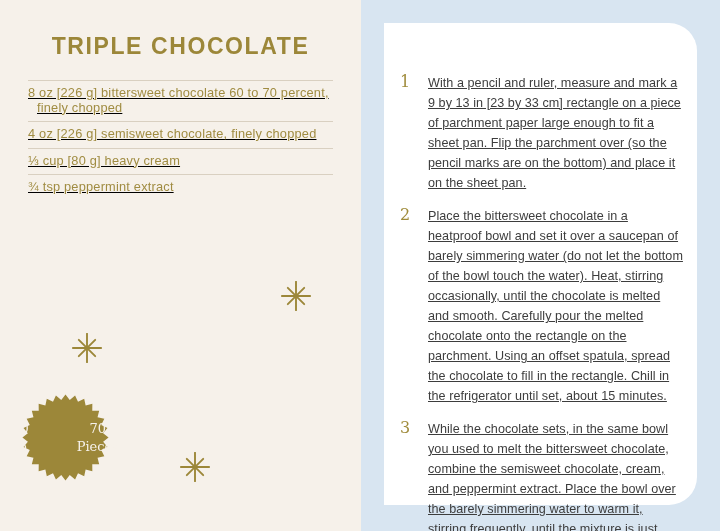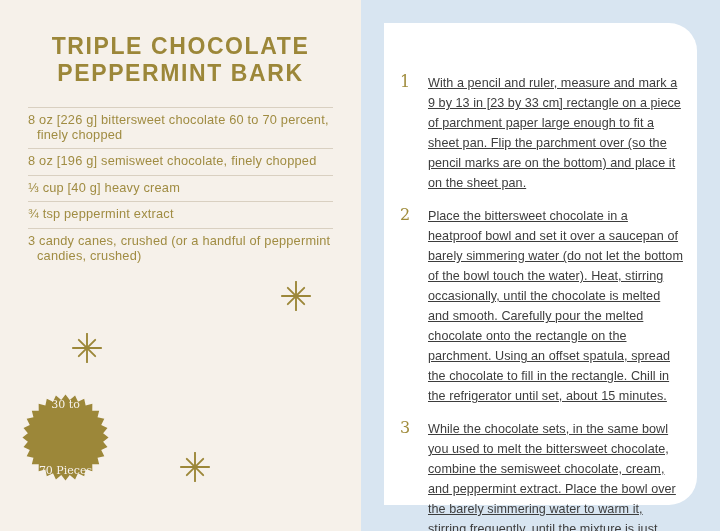--- a/index.html
+++ b/index.html
@@ -27,20 +27,21 @@
     font-weight: bold;
     font-size: 23px;
     line-height: 27px;
     letter-spacing: 1.6px;
   }
   .ingredients {
     list-style: none;
     margin: 20px 24px 0 28px;
     width: 305px;
     border-top: 1px solid #d9d0c1;
+    text-decoration: underline;
   }
   .ingredients li {
     color: #a08c42;
     font-size: 12.8px;
     line-height: 14.6px;
     padding: 5px 0 6px 9px;
     text-indent: -9px;
     border-bottom: 1px solid #d9d0c1;
     letter-spacing: 0.2px;
   }
@@ -58,26 +59,25 @@
     position: absolute;
     left: 22px; top: 394px;
     width: 87px; height: 87px;
   }
   .yield-badge svg { position: absolute; left: 0; top: 0; width: 87px; height: 87px; }
   .yield-badge .badge-text {
     position: absolute;
     left: 0; top: 0;
     width: 87px; height: 87px;
     display: flex;
-    flex-direction: column;
     align-items: center;
     justify-content: center;
     color: #f6f1ea;
     font-family: "DejaVu Serif", "Liberation Serif", serif;
-    font-size: 11px;
+    font-size: 13px;
     line-height: 18px;
     text-align: center;
     gap: 48px;
   }
 
   
   .right-page {
     position: absolute;
     left: 361px; top: 0;
     width: 359px; height: 531px;
@@ -113,29 +113,27 @@
   }
 </style>
 </head>
 <body>
 
 <div class="spread">
 
   <div class="left-page">
     <h1 class="recipe-title">
       <span>TRIPLE CHOCOLATE</span><br>
-      <span>PEPPERMINT BARK</span>
     </h1>
 
     <ul class="ingredients">
       <li>8 oz [226 g] bittersweet chocolate 60 to 70 percent, finely chopped</li>
-      <li>8 oz [196 g] semisweet chocolate, finely chopped</li>
-      <li>⅓ cup [40 g] heavy cream</li>
+      <li>4 oz [226 g] semisweet chocolate, finely chopped</li>
+      <li>⅓ cup [80 g] heavy cream</li>
       <li>¾ tsp peppermint extract</li>
-      <li>3 candy canes, crushed (or a handful of peppermint candies, crushed)</li>
     </ul>
 
     <svg class="sparkle sparkle-1" viewBox="0 0 30 30">
       <g stroke="#9c8739" stroke-width="1.9" stroke-linecap="round">
         <line x1="15" y1="0.8" x2="15" y2="29.2"></line>
         <line x1="0.8" y1="15" x2="29.2" y2="15"></line>
         <line x1="6.8" y1="6.8" x2="23.2" y2="23.2"></line>
         <line x1="23.2" y1="6.8" x2="6.8" y2="23.2"></line>
       </g>
     </svg>

